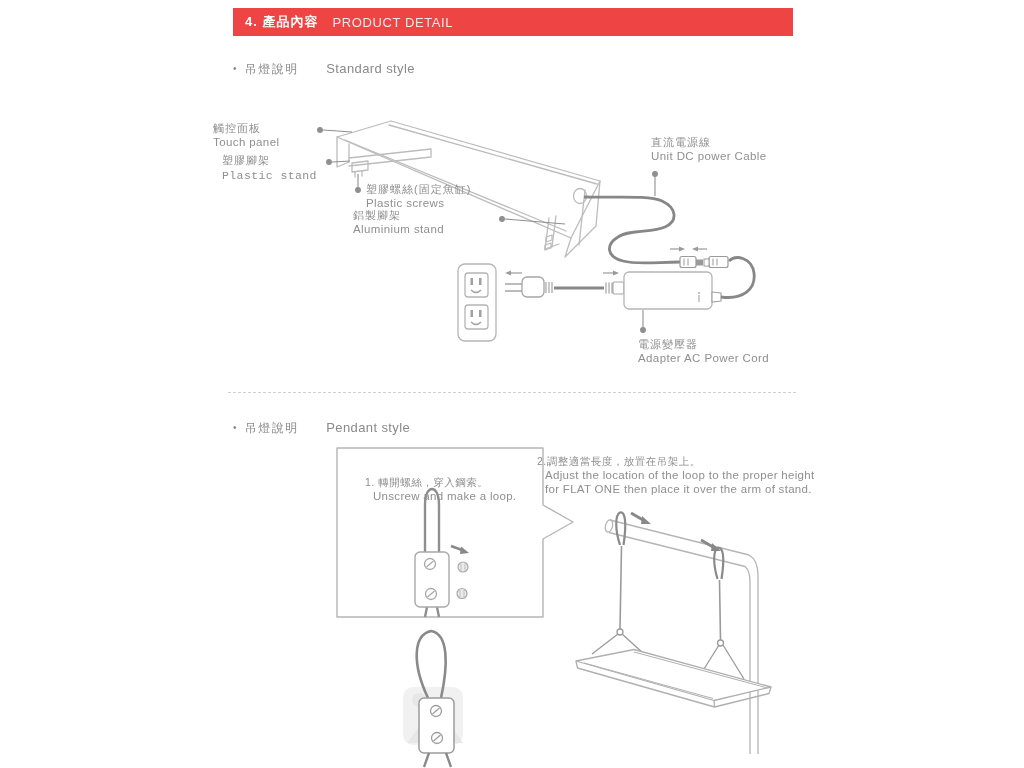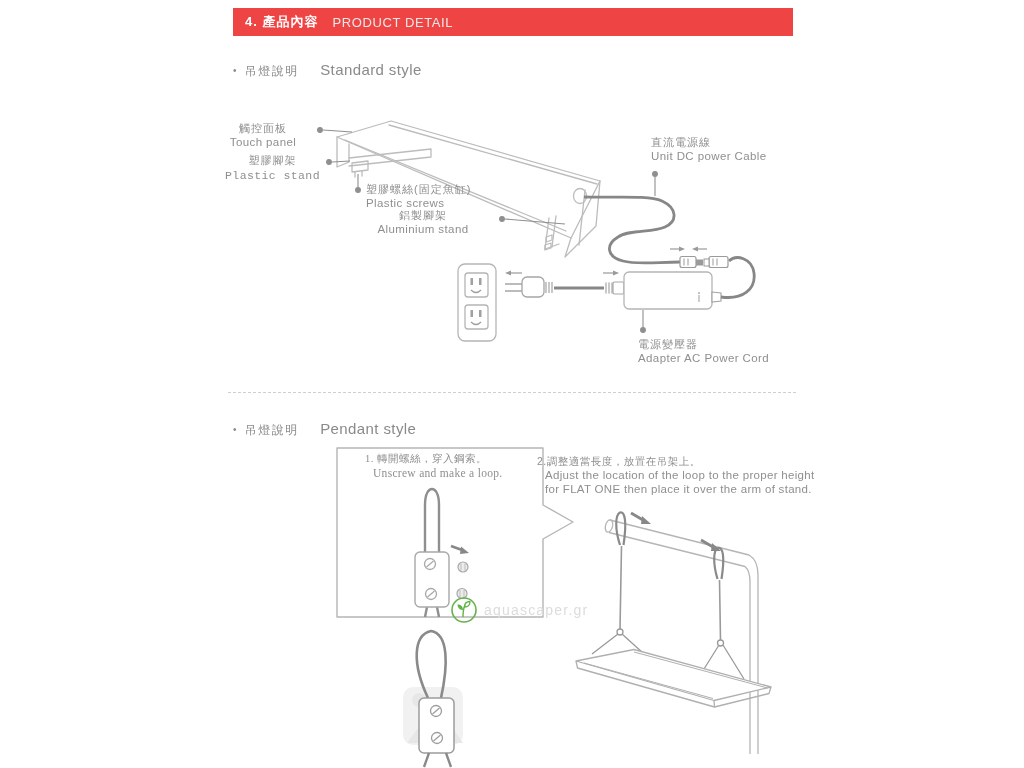--- a/index.html
+++ b/index.html
@@ -7,26 +7,26 @@
         font-family:"Liberation Sans", sans-serif;}
   
   .hdr{position:absolute;left:233px;top:8px;width:560px;height:28px;background:#ef4444;
        display:flex;align-items:center;padding-left:12px;box-sizing:border-box;}
   .hdr .zh{color:#ffffff;font-weight:bold;font-size:13px;letter-spacing:1px;}
   .hdr .en{color:#e9e9e9;font-size:13px;margin-left:14px;letter-spacing:.6px;text-align:center;}
   
   .sec-title{position:absolute;color:#8a8a8a;font-size:12px;white-space:nowrap;}
   .sec-title .bullet{font-size:10px;margin-right:5px;vertical-align:1px;}
   .sec-title .zh{letter-spacing:1.5px;}
-  .sec-title .en{font-size:15px;margin-left:18px;letter-spacing:.4px;}
+  .sec-title .en{font-size:13px;margin-left:24px;letter-spacing:.4px;}
   
   .lbl{position:absolute;color:#8f8f8f;}
   .lbl .zh{font-size:11px;line-height:13px;letter-spacing:1px;}
   .lbl .en{font-size:11.5px;line-height:15px;letter-spacing:.4px;}
-  .align-r{text-align:center;}
+  .align-r{text-align:left;}
   
   .divider{position:absolute;left:228px;top:392px;width:568px;border-top:1px dashed #cfcfcf;}
   
   .step{position:absolute;color:#8f8f8f;white-space:nowrap;}
   .step .zh{font-size:10.5px;line-height:14px;letter-spacing:.5px;}
   .step .en{font-size:11.5px;line-height:14px;letter-spacing:.3px;padding-left:8px;}
   
   .watermark{position:absolute;left:450px;top:596px;display:flex;align-items:center;}
   .watermark .wm-text{color:#dcdcdc;font-size:14px;letter-spacing:1.2px;margin-left:6px;}
   svg{position:absolute;}
@@ -228,33 +228,24 @@
       <path d="M428,698 C412,664 413,635 431,631 C449,634 448,666 441,698" fill="none" stroke="#8a8a8a" stroke-width="2.6"></path>
       <rect x="419" y="698" width="35" height="55" rx="5" fill="#fff" stroke="#9c9c9c" stroke-width="1.5"></rect>
       <circle cx="436" cy="711" r="5.5" fill="#fff" stroke="#9c9c9c" stroke-width="1.3"></circle>
       <path d="M432.5,714 L439.5,708" stroke="#9c9c9c" stroke-width="1.2" fill="none"></path>
       <circle cx="437" cy="738" r="5.5" fill="#fff" stroke="#9c9c9c" stroke-width="1.3"></circle>
       <path d="M433.5,741 L440.5,735" stroke="#9c9c9c" stroke-width="1.2" fill="none"></path>
       <path d="M429,753 L424,767 M446,753 L451,767" stroke="#8a8a8a" stroke-width="2.4" fill="none"></path>
     </g>
   </svg>
 
-  <div class="step" style="left:365px;top:452px;font-family:Liberation Serif, serif;">
+  <div class="step" style="left:365px;top:475px;">
     <div class="zh">1. 轉開螺絲，穿入鋼索。</div>
     <div class="en">Unscrew and make a loop.</div>
   </div>
   <div class="step" style="left:537px;top:454px;">
     <div class="zh">2.調整適當長度，放置在吊架上。</div>
     <div class="en">Adjust the location of the loop to the proper height</div>
     <div class="en">for FLAT ONE then place it over the arm of stand.</div>
   </div>
 
-  <div class="watermark">
-    <svg style="position:static;" width="28" height="28" viewBox="0 0 28 28">
-      <circle cx="14" cy="14" r="12" fill="none" stroke="#63b34a" stroke-width="1.6"></circle>
-      <path d="M13,21 C13,16 13,13 15,9" fill="none" stroke="#63b34a" stroke-width="1.4"></path>
-      <path d="M13,14 C8.5,14 7.5,10.5 7.5,8.5 C11,8.5 13,10.5 13,14 Z" fill="#63b34a"></path>
-      <path d="M14.5,11 C14.5,7.5 16.5,5.5 20,5.5 C20,9 18,11 14.5,11 Z" fill="none" stroke="#63b34a" stroke-width="1.3"></path>
-    </svg>
-    <span class="wm-text">aquascaper.gr</span>
-  </div>
 
 </div>
 
 </body></html>

